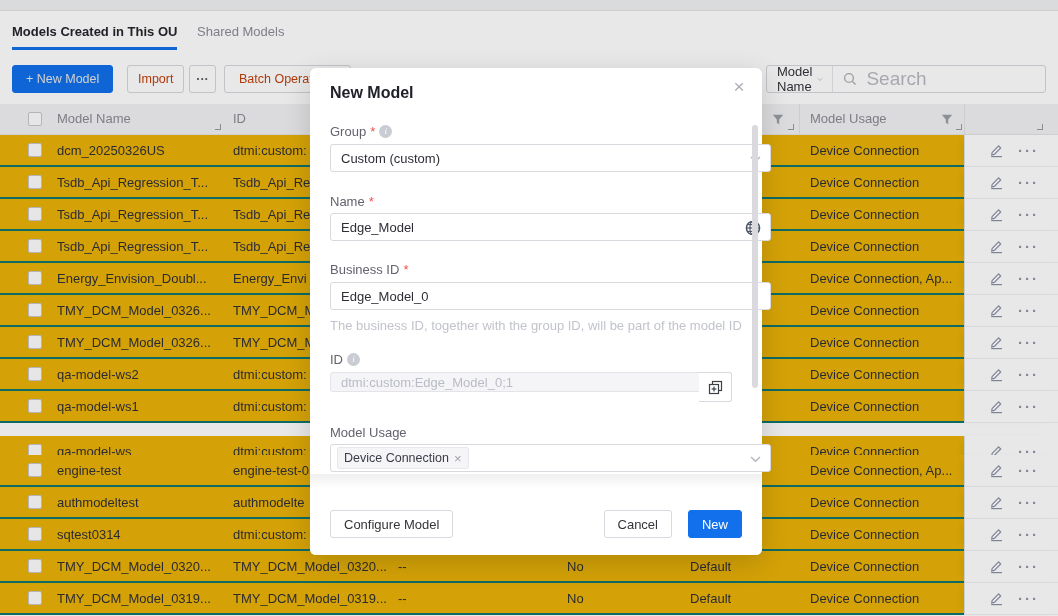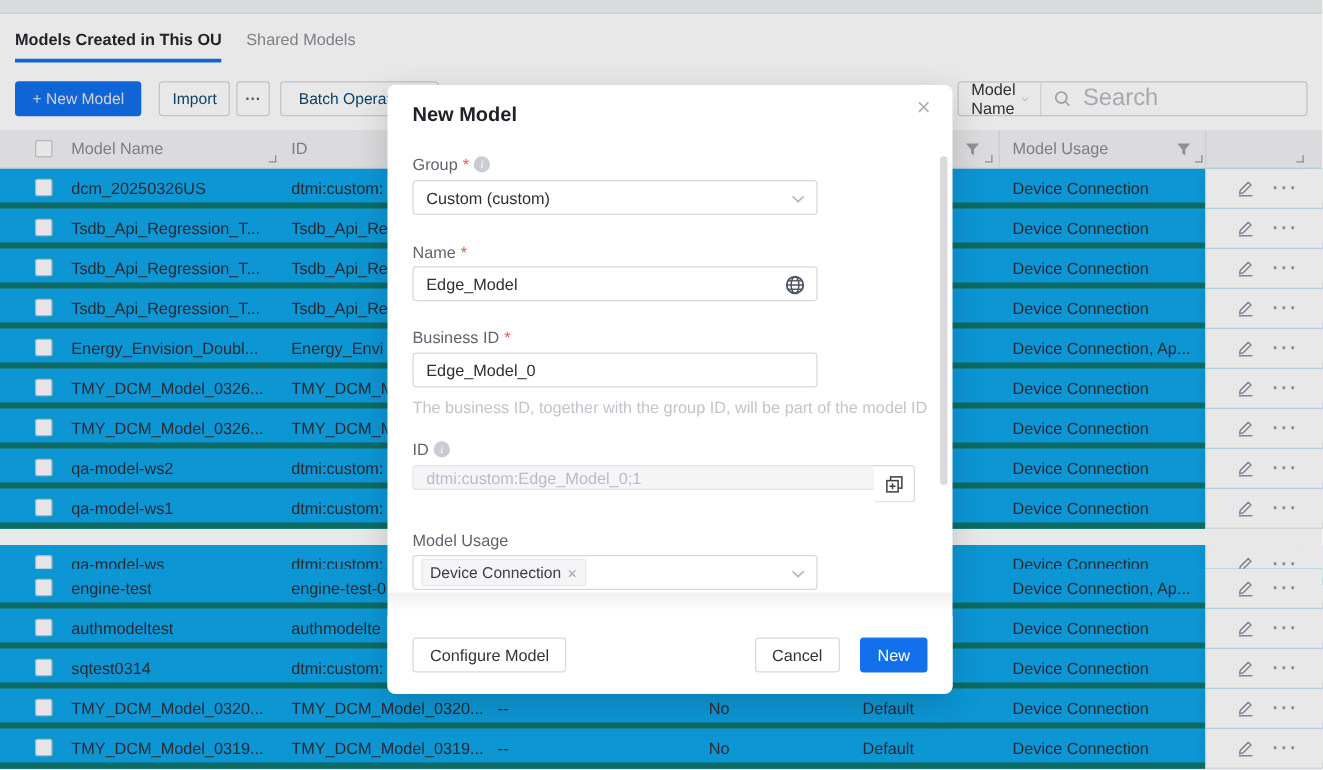--- a/index.html
+++ b/index.html
@@ -8,21 +8,21 @@
 
   
   .topstrip{position:absolute;top:0;left:0;right:0;height:10px;background:#f0f1f2;border-bottom:1px solid #e0e2e4;}
 
   
   .tab{position:absolute;top:24px;font-size:13px;cursor:pointer;white-space:nowrap;}
   .tab-active{left:12px;color:#24262b;font-weight:700;padding-bottom:8px;border-bottom:3px solid #1270ec;}
   .tab-inactive{left:197px;color:#8c8c96;}
 
   
-  .btn{position:absolute;top:65px;height:28px;box-sizing:border-box;display:inline-flex;align-items:center;justify-content:center;font-size:12.5px;border-radius:3px;border:1px solid #d6d6dc;background:#fff;color:#0c4a6e;padding:0 10px;cursor:pointer;white-space:nowrap;}
+  .btn{position:absolute;top:65px;height:28px;box-sizing:border-box;display:inline-flex;align-items:center;justify-content:center;font-size:12.5px;border-radius:3px;border:1px solid #d6d6dc;background:#fff;color:#c2410c;padding:0 10px;cursor:pointer;white-space:nowrap;}
   .btn-primary{background:#1270ec;border-color:#1270ec;color:#e5e5e5;}
   .btn-newmodel{left:12px;padding:0 13px;}
   .btn-import{left:127px;}
   .btn-more{left:189px;width:27px;padding:0;font-weight:bold;color:#5a5b62;}
   .btn-batch{left:224px;padding:0 14px;}
 
   
   .searchgroup{position:absolute;top:65px;left:766px;width:280px;height:28px;box-sizing:border-box;border:1px solid #d6d6dc;border-radius:3px;background:#fff;display:flex;align-items:stretch;}
   .sg-select{width:104px;display:flex;align-items:center;justify-content:space-between;padding:0 9px 0 10px;font-size:13px;color:#33343a;border-right:1px solid #e4e4e9;cursor:pointer;}
   .sg-search{flex:1;display:flex;align-items:center;gap:7px;padding:0 10px;}
@@ -32,21 +32,21 @@
   
   .table{position:absolute;top:104px;left:0;right:0;bottom:0;}
   .thead{position:absolute;top:0;left:0;right:0;height:31px;box-sizing:border-box;background:#f1f1f3;border-bottom:1px solid #e5e5e8;}
   .th{position:absolute;top:0;line-height:30px;font-size:13px;color:#8a8a94;white-space:nowrap;}
   .corner{position:absolute;top:20px;width:5px;height:5px;border-right:1px solid #9a9aa2;border-bottom:1px solid #9a9aa2;}
   .hdivider{position:absolute;top:0;bottom:0;width:1px;background:#e2e2e6;}
   .funnel{position:absolute;top:10px;}
   .cb{display:inline-block;width:14px;height:14px;box-sizing:border-box;border:1px solid #c6c6cd;border-radius:2px;background:#fdfdfe;cursor:pointer;}
   .thead .cb{position:absolute;left:28px;top:8px;}
 
-  .tr{position:absolute;left:0;right:0;height:32px;box-sizing:border-box;background:#0ea5e9;border-bottom:5px solid #0f766e;}
+  .tr{position:absolute;left:0;right:0;height:32px;box-sizing:border-box;background:#eab308;border-bottom:2px solid #0f766e;}
   .tr .cb{position:absolute;left:28px;top:8px;}
   .td{position:absolute;top:0;line-height:31px;font-size:13px;color:#2f3038;white-space:nowrap;overflow:hidden;}
   .td-name{left:57px;max-width:170px;}
   .td-id{left:233px;max-width:162px;}
   .td-col3{left:398px;}
   .td-col4{left:567px;}
   .td-col5{left:690px;}
   .td-usage{left:810px;max-width:150px;}
   .td-actions{position:absolute;left:964px;right:0;top:0;height:32px;box-sizing:border-box;background:#fff;border-left:1px solid #e3e3e7;border-bottom:1px solid #f0f0f3;box-shadow:-6px 0 8px -4px rgba(0,0,0,0.07);display:flex;align-items:center;padding-left:24px;gap:14px;}
   .dots{color:#8f97a3;font-size:15px;font-weight:bold;letter-spacing:2px;line-height:15px;cursor:pointer;}
@@ -55,21 +55,21 @@
   
   .overlay{position:absolute;inset:0;background:rgba(0,0,0,0.09);z-index:50;}
 
   
   .modal{position:absolute;left:310px;top:68px;width:452px;height:487px;background:#fff;border-radius:6px;box-shadow:0 8px 28px rgba(0,0,0,0.16);z-index:60;}
   .m-title{position:absolute;left:20px;top:16px;font-size:16px;font-weight:700;color:#212229;}
   .m-close{position:absolute;right:10px;top:6px;width:26px;height:26px;line-height:26px;text-align:center;font-size:19px;color:#aeaeb6;cursor:pointer;}
   .f-label{position:absolute;left:20px;display:flex;align-items:center;gap:4px;font-size:13px;color:#62636e;}
   .req{color:#f15151;font-size:13px;}
   .info-i{display:inline-block;width:13px;height:13px;border-radius:50%;background:#c9ccd2;color:#fff;font-size:9px;line-height:13px;text-align:center;font-style:italic;font-family:"Liberation Serif",serif;}
-  .f-box{position:absolute;left:20px;width:324px;height:28px;box-sizing:border-box;border:1px solid #d8d8de;border-radius:3px;background:#fff;display:flex;align-items:center;padding:0 10px;font-size:13px;color:#2e2f36;}
+  .f-box{position:absolute;left:20px;width:441px;height:28px;box-sizing:border-box;border:1px solid #d8d8de;border-radius:3px;background:#fff;display:flex;align-items:center;padding:0 10px;font-size:13px;color:#2e2f36;}
   .f-box .chev{position:absolute;right:9px;top:11px;}
   .help{position:absolute;left:20px;font-size:13px;color:#c2c4cc;white-space:nowrap;}
   .id-input{width:370px;background:#f5f5f7;border-color:#e3e3e8;color:#b9bcc6;border-radius:3px 0 0 3px;}
   .copy-btn{position:absolute;left:389px;width:33px;height:30px;box-sizing:border-box;border:1px solid #d8d8de;border-left:none;border-radius:0 3px 3px 0;background:#fff;display:flex;align-items:center;justify-content:center;cursor:pointer;}
   .tag{display:inline-flex;align-items:center;gap:5px;height:20px;padding:0 6px;background:#f5f5f8;border:1px solid #e7e7ec;border-radius:2px;font-size:12.5px;color:#3a3c46;margin-left:-4px;}
   .tag-x{color:#a2a2ab;font-size:13px;cursor:pointer;line-height:1;}
   .globe{position:absolute;right:9px;top:6px;}
   .m-shadow{position:absolute;left:0;right:0;top:406px;height:15px;background:linear-gradient(to bottom,rgba(31,35,41,0.07),rgba(31,35,41,0));}
   .m-scrollbar{position:absolute;right:4px;top:57px;width:6px;height:263px;background:#dadade;border-radius:3px;}
   .m-footer{position:absolute;left:0;right:0;bottom:0;height:62px;display:flex;align-items:center;padding:0 20px;box-sizing:border-box;background:#fff;border-radius:0 0 6px 6px;}

